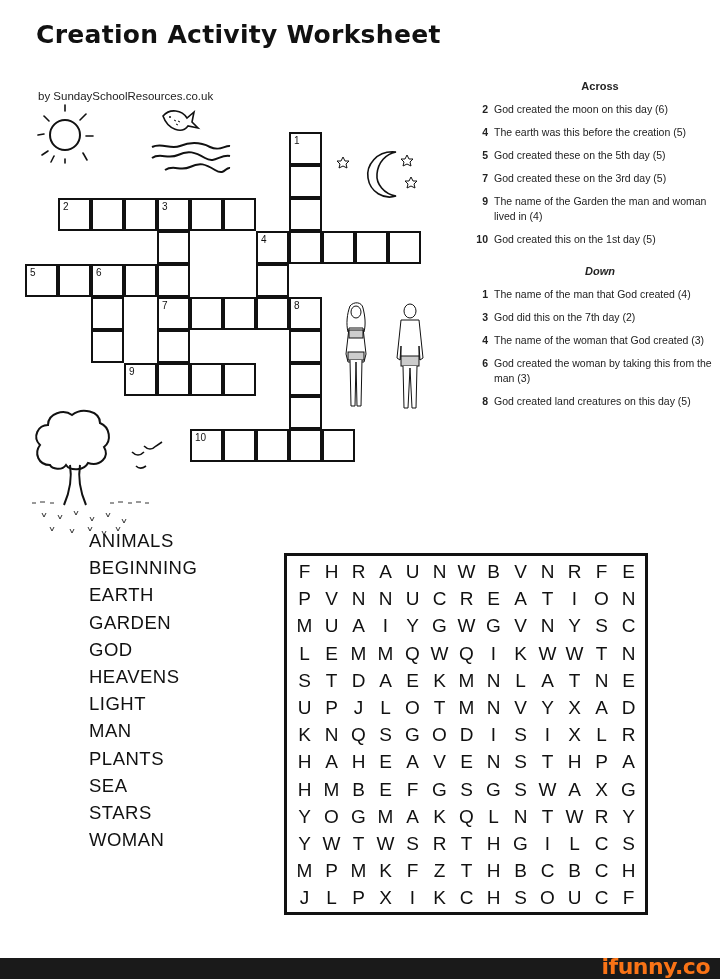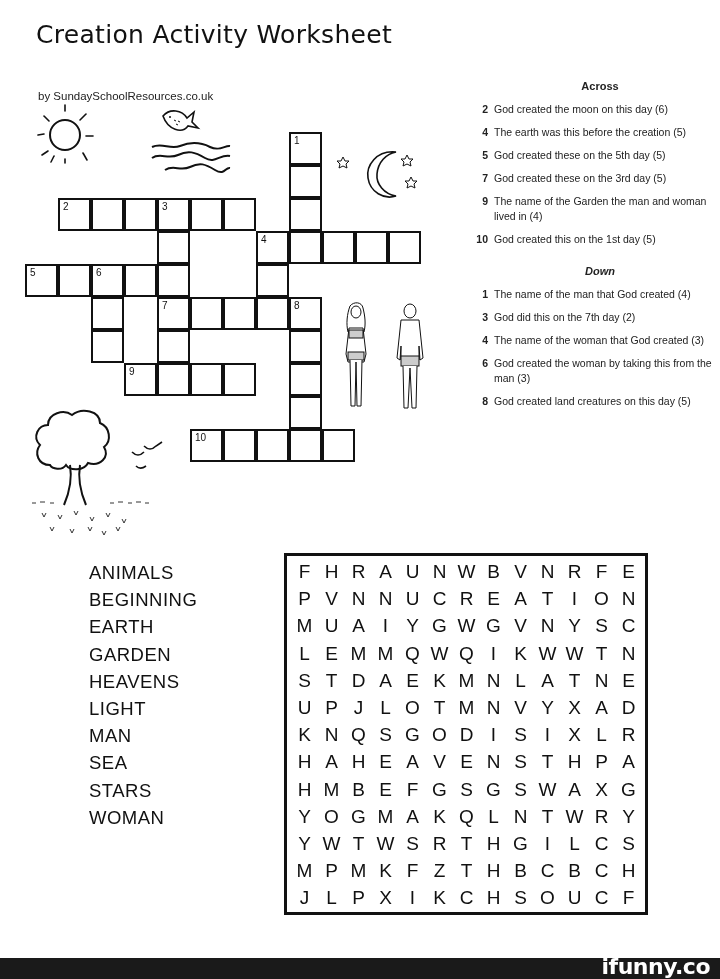--- a/index.html
+++ b/index.html
@@ -1,45 +1,45 @@
 <!DOCTYPE html>
 <html><head>
 <meta charset="utf-8">
 <style>
   * { box-sizing: border-box; margin: 0; padding: 0; }
   html, body { width: 720px; height: 979px; background: #ffffff; overflow: hidden; }
   body { position: relative; font-family: "Liberation Sans", sans-serif; color: #111; }
 
-  .title { position: absolute; left: 36px; top: 20px; font-family: "DejaVu Sans", sans-serif; font-size: 25px; letter-spacing: 0.3px; color: #111; font-weight: normal; }
+  .title { position: absolute; left: 36px; top: 20px; font-family: "DejaVu Sans", sans-serif; font-size: 25px; letter-spacing: 0.3px; color: #111; font-weight: bold; }
   .byline { position: absolute; left: 38px; top: 58px; font-size: 11.5px; color: #222; margin-top: 32px; }
 
   
   .xw { position: absolute; left: 0; top: 0; width: 440px; height: 480px; }
   .cell { position: absolute; width: 33.4px; height: 33.4px; border: 2px solid #111; background: #fff; }
   .cell .num { position: absolute; left: 3px; top: 1px; font-size: 10px; color: #111; }
 
   
   .clues { position: absolute; left: 470px; top: 80px; width: 260px; font-size: 10.5px; color: #222; }
   .clue-head { text-align: center; font-weight: bold; font-size: 11px; margin: 0 0 10px 0; }
   .clue { display: flex; margin-bottom: 8px; line-height: 15px; }
   .clue .n { width: 24px; text-align: right; padding-right: 6px; font-weight: bold; flex: none; }
   .clue .t { flex: 1; }
   .down-head { margin-top: 18px; font-style: italic; }
 
   
-  .wordlist { position: absolute; left: 89px; top: 559px; font-size: 18.5px; line-height: 27.2px; color: #111; letter-spacing: 0.5px; }
+  .wordlist { position: absolute; left: 89px; top: 527px; font-size: 18.5px; line-height: 27.2px; color: #111; letter-spacing: 0.5px; }
 
   
   .ws { position: absolute; left: 284px; top: 553px; width: 364px; height: 362px; border: 3px solid #111; padding: 2px 0 0 4px; }
   .ws-row { display: flex; height: 27.2px; }
   .ws-cell { width: 27px; text-align: center; font-size: 19px; line-height: 27px; color: #111; }
 
   
   .footer { position: absolute; left: 0; top: 958px; width: 720px; height: 21px; background: #1a1a1a; }
-  .brand { position: absolute; right: 10px; top: -4px; font-family: "DejaVu Sans", sans-serif; font-weight: bold; font-size: 22px; color: #ffffff; letter-spacing: -0.5px; }
+  .brand { position: absolute; right: 10px; top: -4px; font-family: "DejaVu Sans", sans-serif; font-weight: bold; font-size: 22px; color: #f97316; letter-spacing: -0.5px; }
 
   svg.ill { position: absolute; overflow: visible; }
 </style>
 </head>
 <body>
 
 <h1 class="title">Creation Activity Worksheet</h1>
 <div class="byline">by SundaySchoolResources.co.uk</div>
 
 <svg class="ill" style="left:30px;top:100px" width="70" height="70" viewBox="0 0 70 70">
@@ -234,23 +234,25 @@
         <span class="t">God created land creatures on this day (5)</span>
       </div>
     </div>
 </div>
 
 <div class="wordlist" id="wordlist">
     <div>ANIMALS</div>
     <div>BEGINNING</div>
     <div>EARTH</div>
     <div>GARDEN</div>
+    <div>GOD</div>
     <div>HEAVENS</div>
     <div>LIGHT</div>
     <div>MAN</div>
+    <div>PLANTS</div>
     <div>SEA</div>
     <div>STARS</div>
     <div>WOMAN</div>
   </div>
 
 <div class="ws" id="wordsearch">
     <div class="ws-row">
       <span class="ws-cell">F</span>
       <span class="ws-cell">H</span>
       <span class="ws-cell">R</span>

